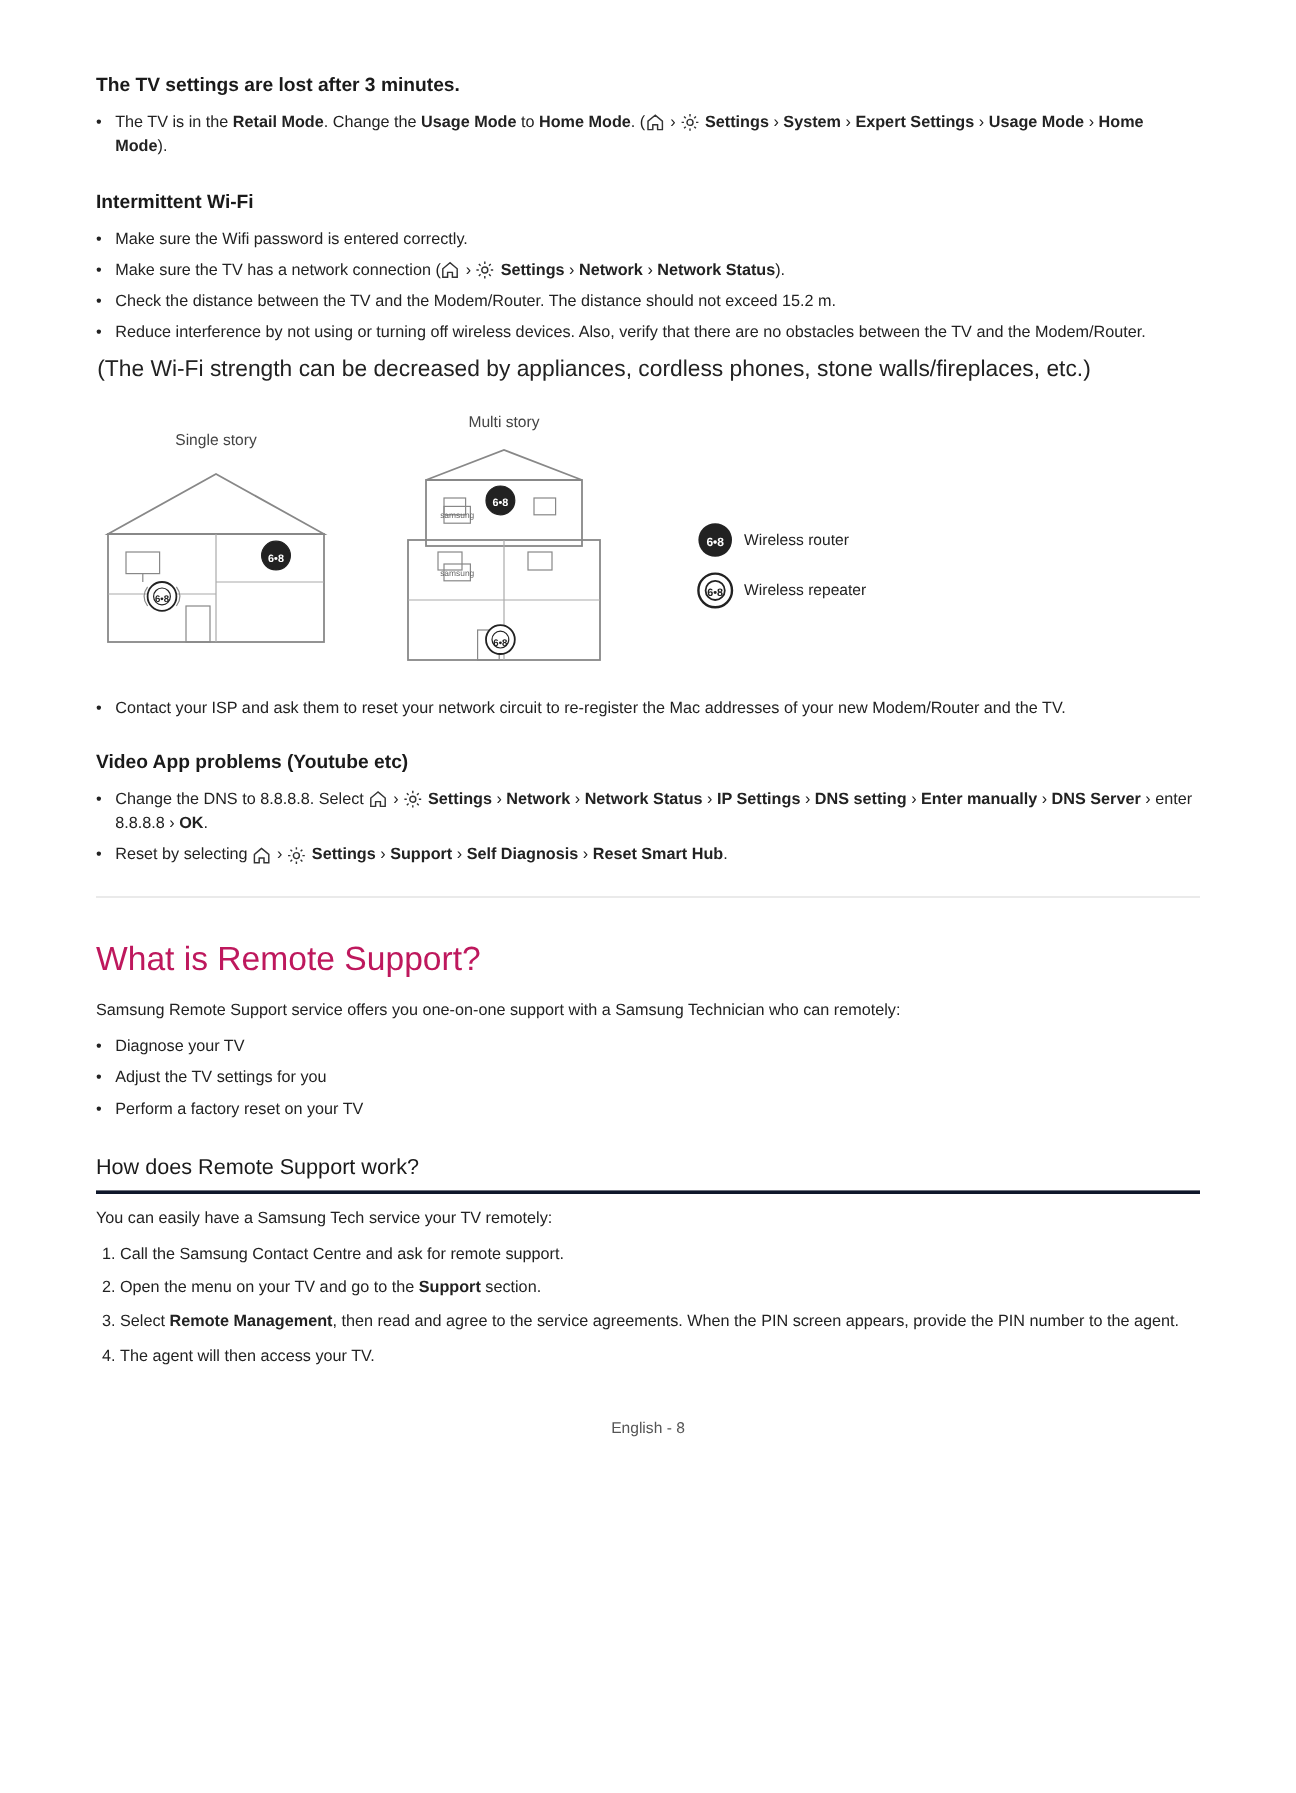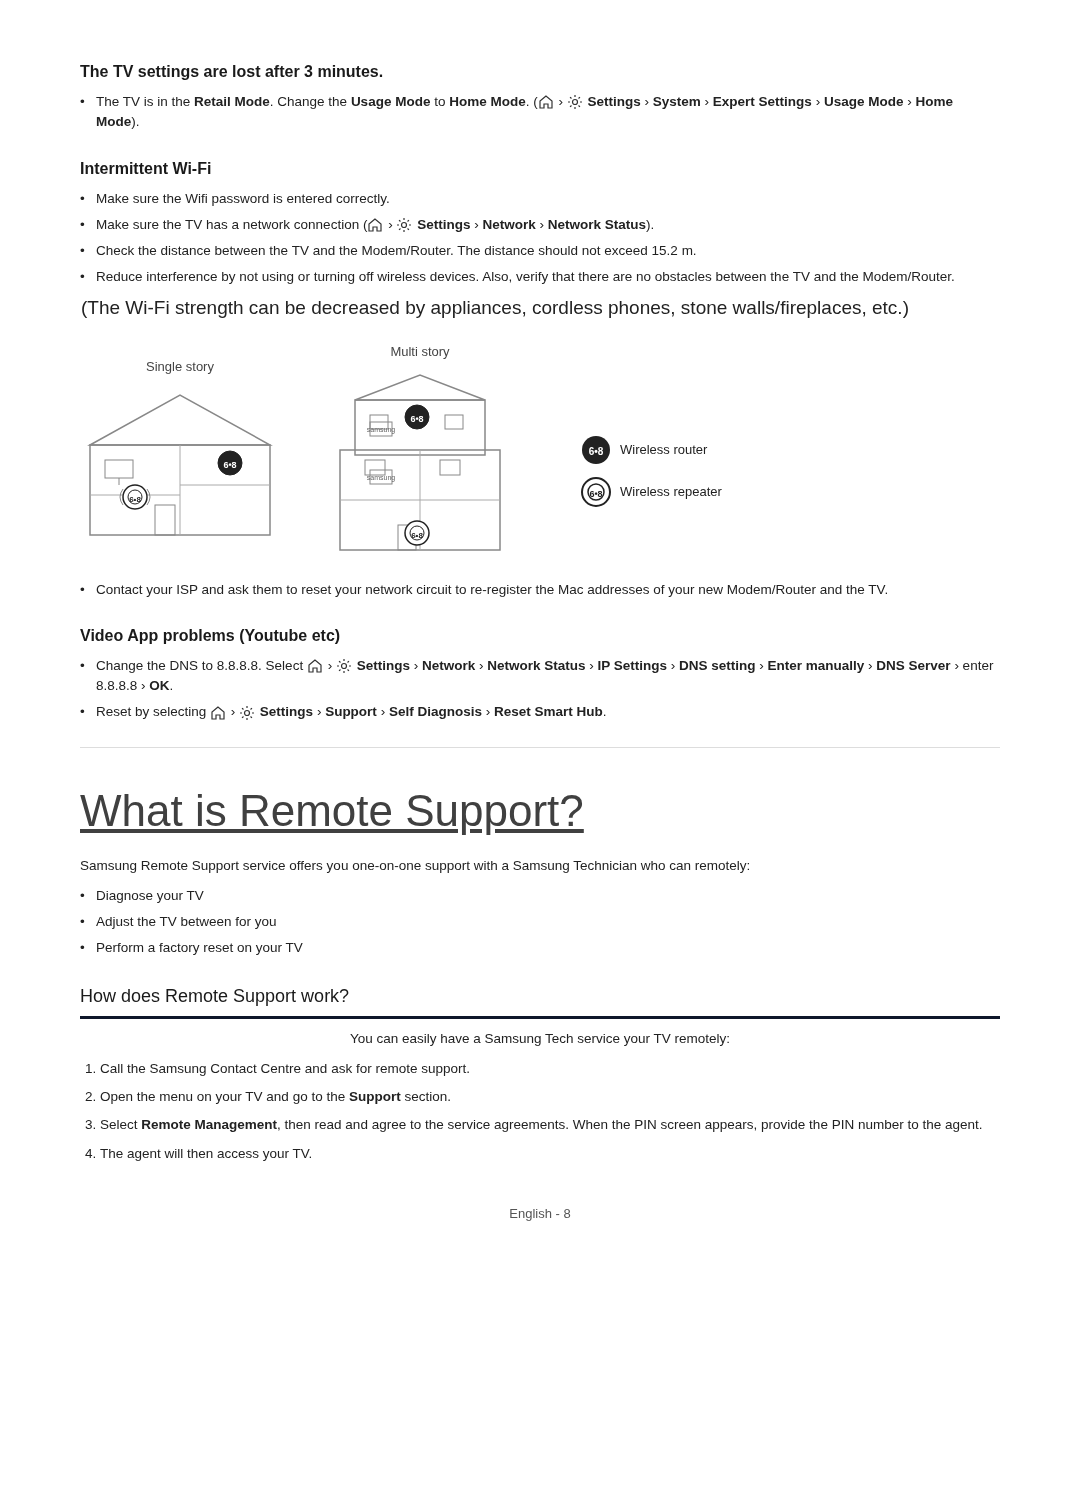--- a/index.html
+++ b/index.html
@@ -13,25 +13,24 @@
       padding: 60px 80px 60px 80px;
       line-height: 1.5;
     }
     h2 {
       font-size: 16px;
       font-weight: 700;
       margin-bottom: 8px;
       color: #1a1a1a;
     }
     h1.big {
-      font-size: 44px;
+      font-size: 28px;
       font-weight: 300;
       margin: 30px 0 12px 0;
-      color: #404040;
-      text-decoration: underline;
+      color: #be185d;
     }
     .section { margin-bottom: 24px; }
     .bullet-list { list-style: none; padding: 0; }
     .bullet-list li {
       padding-left: 16px;
       position: relative;
       margin-bottom: 6px;
       font-size: 13.5px;
     }
     .bullet-list li::before {
@@ -263,28 +262,28 @@
   </ul>
 </div>
 
 <hr class="divider">
 
 <div class="section">
   <h1 class="big">What is Remote Support?</h1>
   <p style="margin-bottom:10px;font-size:13.5px;">Samsung Remote Support service offers you one-on-one support with a Samsung Technician who can remotely:</p>
   <ul class="bullet-list">
     <li>Diagnose your TV</li>
-    <li>Adjust the TV between for you</li>
+    <li>Adjust the TV settings for you</li>
     <li>Perform a factory reset on your TV</li>
   </ul>
 </div>
 
 <div class="section">
   <h2 style="font-size:18px;font-weight:400;border-bottom:3px solid #0f172a;padding-bottom:6px;margin-bottom:10px;">How does Remote Support work?</h2>
-  <p style="margin-bottom:10px;font-size:13.5px;text-align:center;">You can easily have a Samsung Tech service your TV remotely:</p>
+  <p style="margin-bottom:10px;font-size:13.5px;">You can easily have a Samsung Tech service your TV remotely:</p>
   <ol class="ordered-list">
     <li>Call the Samsung Contact Centre and ask for remote support.</li>
     <li>Open the menu on your TV and go to the <span class="bold">Support</span> section.</li>
     <li>Select <span class="bold">Remote Management</span>, then read and agree to the service agreements. When the PIN screen appears, provide the PIN number to the agent.</li>
     <li>The agent will then access your TV.</li>
   </ol>
 </div>
 
 <div class="page-footer">
   <span>English - 8</span>

